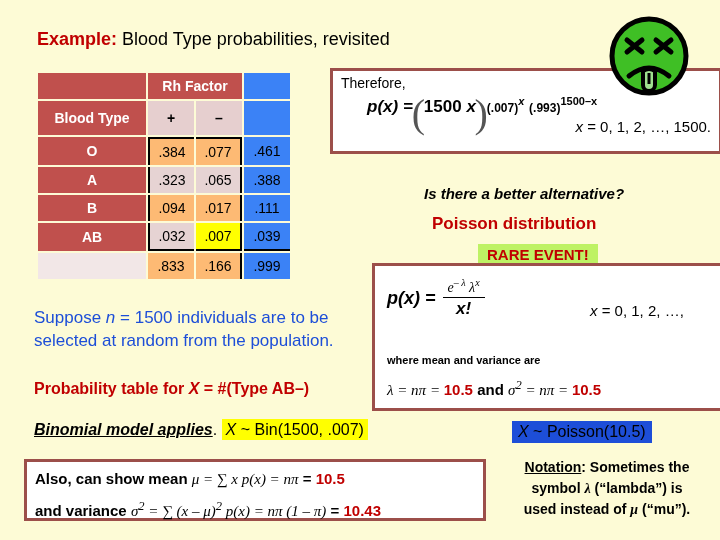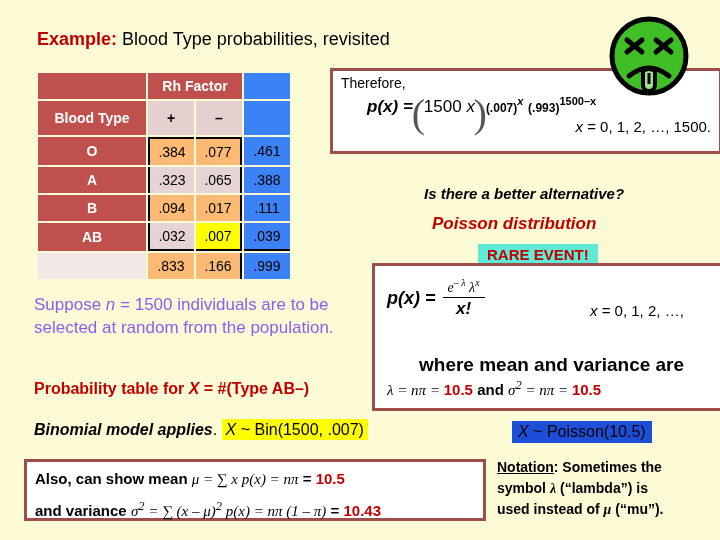--- a/index.html
+++ b/index.html
@@ -42,37 +42,37 @@
   .w-val{width:44px;}
   .w-tot{width:46px;}
   
   .bx-t{border-top:2px solid #000;}
   .bx-b{border-bottom:2px solid #000;}
   .bx-l{border-left:2px solid #000;}
   .bx-r{border-right:2px solid #000;}
 
   
   #suppose{
-    position:absolute;left:34px;top:293px;width:330px;
-    font-size:17px;line-height:23px;color:#8b5cf6;
+    position:absolute;left:34px;top:306px;width:330px;
+    font-size:17px;line-height:23px;color:#1d4ed8;
   }
   #suppose .it{font-style:italic;}
   #probtable-cap{
     position:absolute;left:34px;top:380px;width:350px;
     font-size:16px;font-weight:bold;color:#c00000;white-space:nowrap;
   }
   #probtable-cap .it{font-style:italic;font-weight:bold;}
 
   
   #binom-line{
     position:absolute;left:34px;top:421px;
     font-size:16px;white-space:nowrap;
   }
   #binom-line .underline-it{
-    font-style:italic;font-weight:bold;
+    font-style:italic;font-weight:bold;text-decoration:underline;
   }
   #binom-line .hl{background:#ffff00;padding:2px 4px;font-weight:normal;}
   #binom-line .hl .var{font-style:italic;}
 
   
   #meanvar-box{
     position:absolute;left:24px;top:459px;width:462px;height:62px;
     background:#ffffff;border:3px solid #9c4f4a;
     box-sizing:border-box;
     font-size:15px;line-height:27px;padding:3px 8px;
@@ -92,21 +92,21 @@
   }
   #pmf{
     position:absolute;left:34px;top:24px;font-size:17px;white-space:nowrap;
   }
   #pmf .px{font-weight:bold;font-style:italic;}
   .binomcoef{
     display:inline-block;vertical-align:middle;position:relative;
     padding:0 10px;margin:0 1px;
   }
   .binomcoef .stack{
-    display:inline-block;text-align:center;line-height:17px;font-weight:normal;
+    display:inline-block;text-align:center;line-height:17px;font-weight:bold;
   }
   .binomcoef .stack .top{font-size:17px;}
   .binomcoef .stack .bot{font-size:17px;font-style:italic;}
   .paren{
     position:absolute;top:-2px;font-size:40px;color:#555;
     font-family:"Liberation Serif",serif;line-height:38px;font-weight:300;
   }
   .paren.l{left:-2px;}
   .paren.r{right:-2px;}
   #pmf .term{font-weight:bold;font-size:12px;}
@@ -123,27 +123,27 @@
   }
 
   
   #alt-q{
     position:absolute;left:424px;top:185px;
     font-size:15px;font-style:italic;font-weight:bold;color:#000;
     white-space:nowrap;
   }
   #poisson-hdr{
     position:absolute;left:432px;top:214px;
-    font-size:17px;font-style:italic;font-weight:bold;color:#c00000;
+    font-size:17px;font-weight:bold;color:#c00000;
     white-space:nowrap;
   }
   #rare-event{
     position:absolute;left:478px;top:244px;
     font-size:15px;font-weight:bold;color:#c00000;
-    background:#5eead4;padding:2px 9px;white-space:nowrap;
+    background:#bef264;padding:2px 9px;white-space:nowrap;
   }
 
   
   #poisson-box{
     position:absolute;left:372px;top:263px;width:360px;height:148px;
     background:#ffffff;border:3px solid #9c4f4a;box-sizing:border-box;
   }
   #poisson-pmf{
     position:absolute;left:12px;top:12px;font-size:18px;white-space:nowrap;
   }
@@ -159,38 +159,37 @@
   }
   .frac .den{
     display:block;padding-top:1px;font-size:17px;font-weight:bold;
     font-style:italic;
   }
   .frac .num sup{font-size:10px;}
   #xrange2{
     position:absolute;left:215px;top:36px;font-size:15px;white-space:nowrap;
   }
   #meanvar-note{
-    position:absolute;left:12px;top:88px;font-size:19px;white-space:nowrap;
+    position:absolute;left:12px;top:88px;font-size:11px;white-space:nowrap;
     font-weight:bold;
-    margin-left:32px;
   }
   #meanvar-vals{
     position:absolute;left:12px;top:112px;font-size:15px;white-space:nowrap;
   }
   #meanvar-vals .red{color:#c00000;font-weight:bold;}
 
   
   #poisson-model{
     position:absolute;left:512px;top:421px;
     font-size:16px;background:#1d4ed8;padding:2px 6px;white-space:nowrap;
   }
   #poisson-model .var{font-style:italic;}
   #notation{
     position:absolute;left:497px;top:457px;width:220px;
-    font-size:14px;line-height:21px;text-align:left;font-weight:bold;
+    font-size:14px;line-height:21px;text-align:center;font-weight:bold;
   }
   #notation u{text-decoration:underline;}
 </style>
 </head>
 <body>
 
 <div class="slide">
 
   <div id="title">
     <span class="kw">Example:</span>

